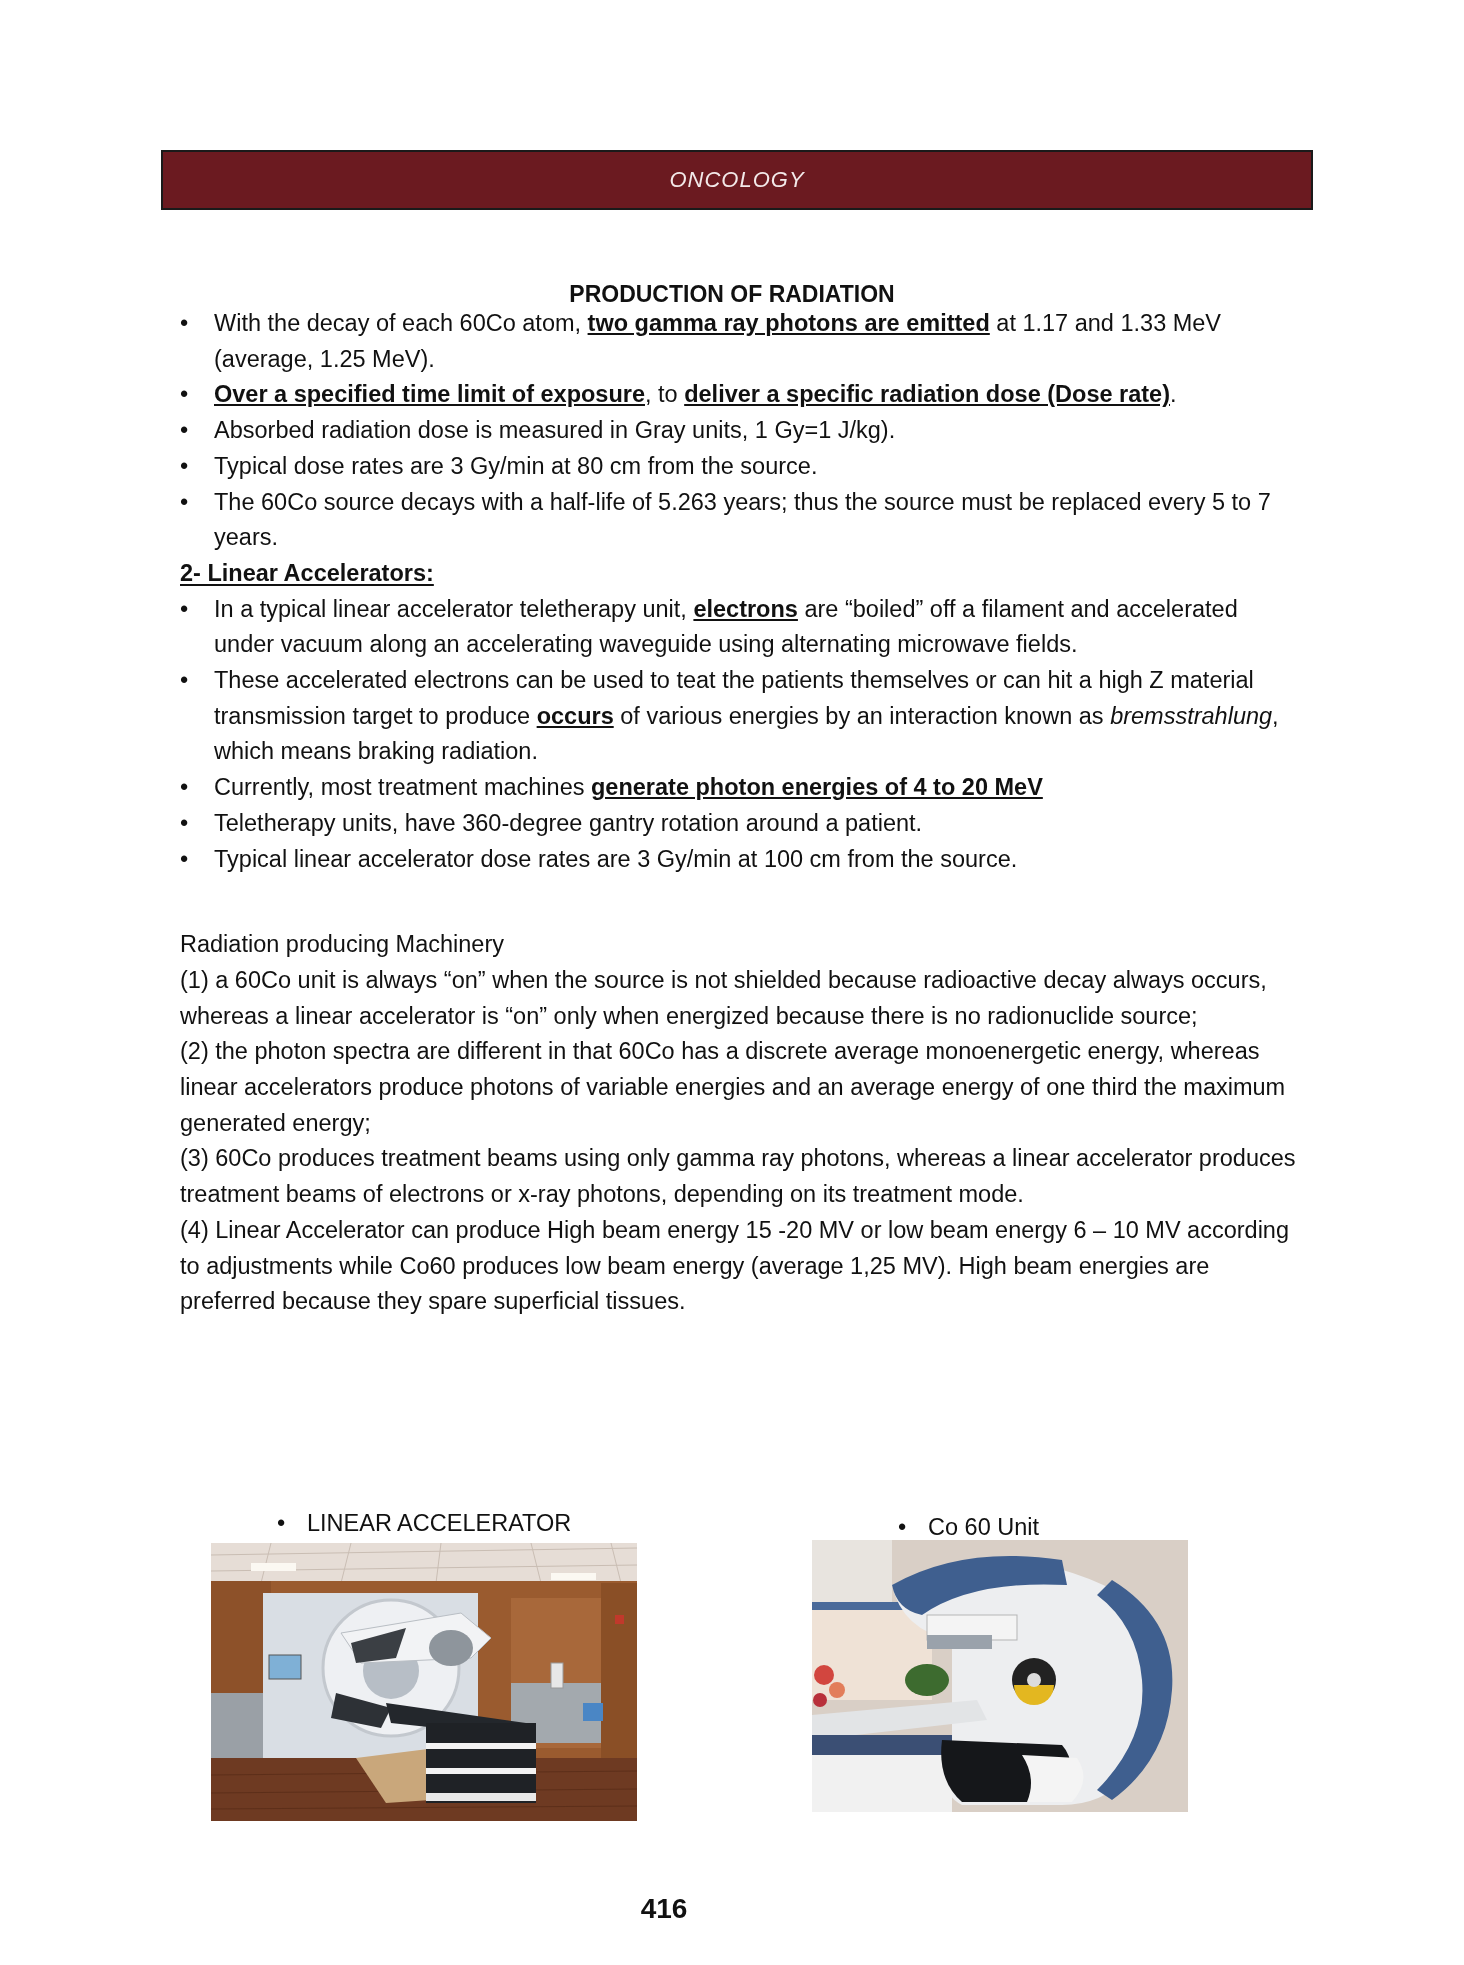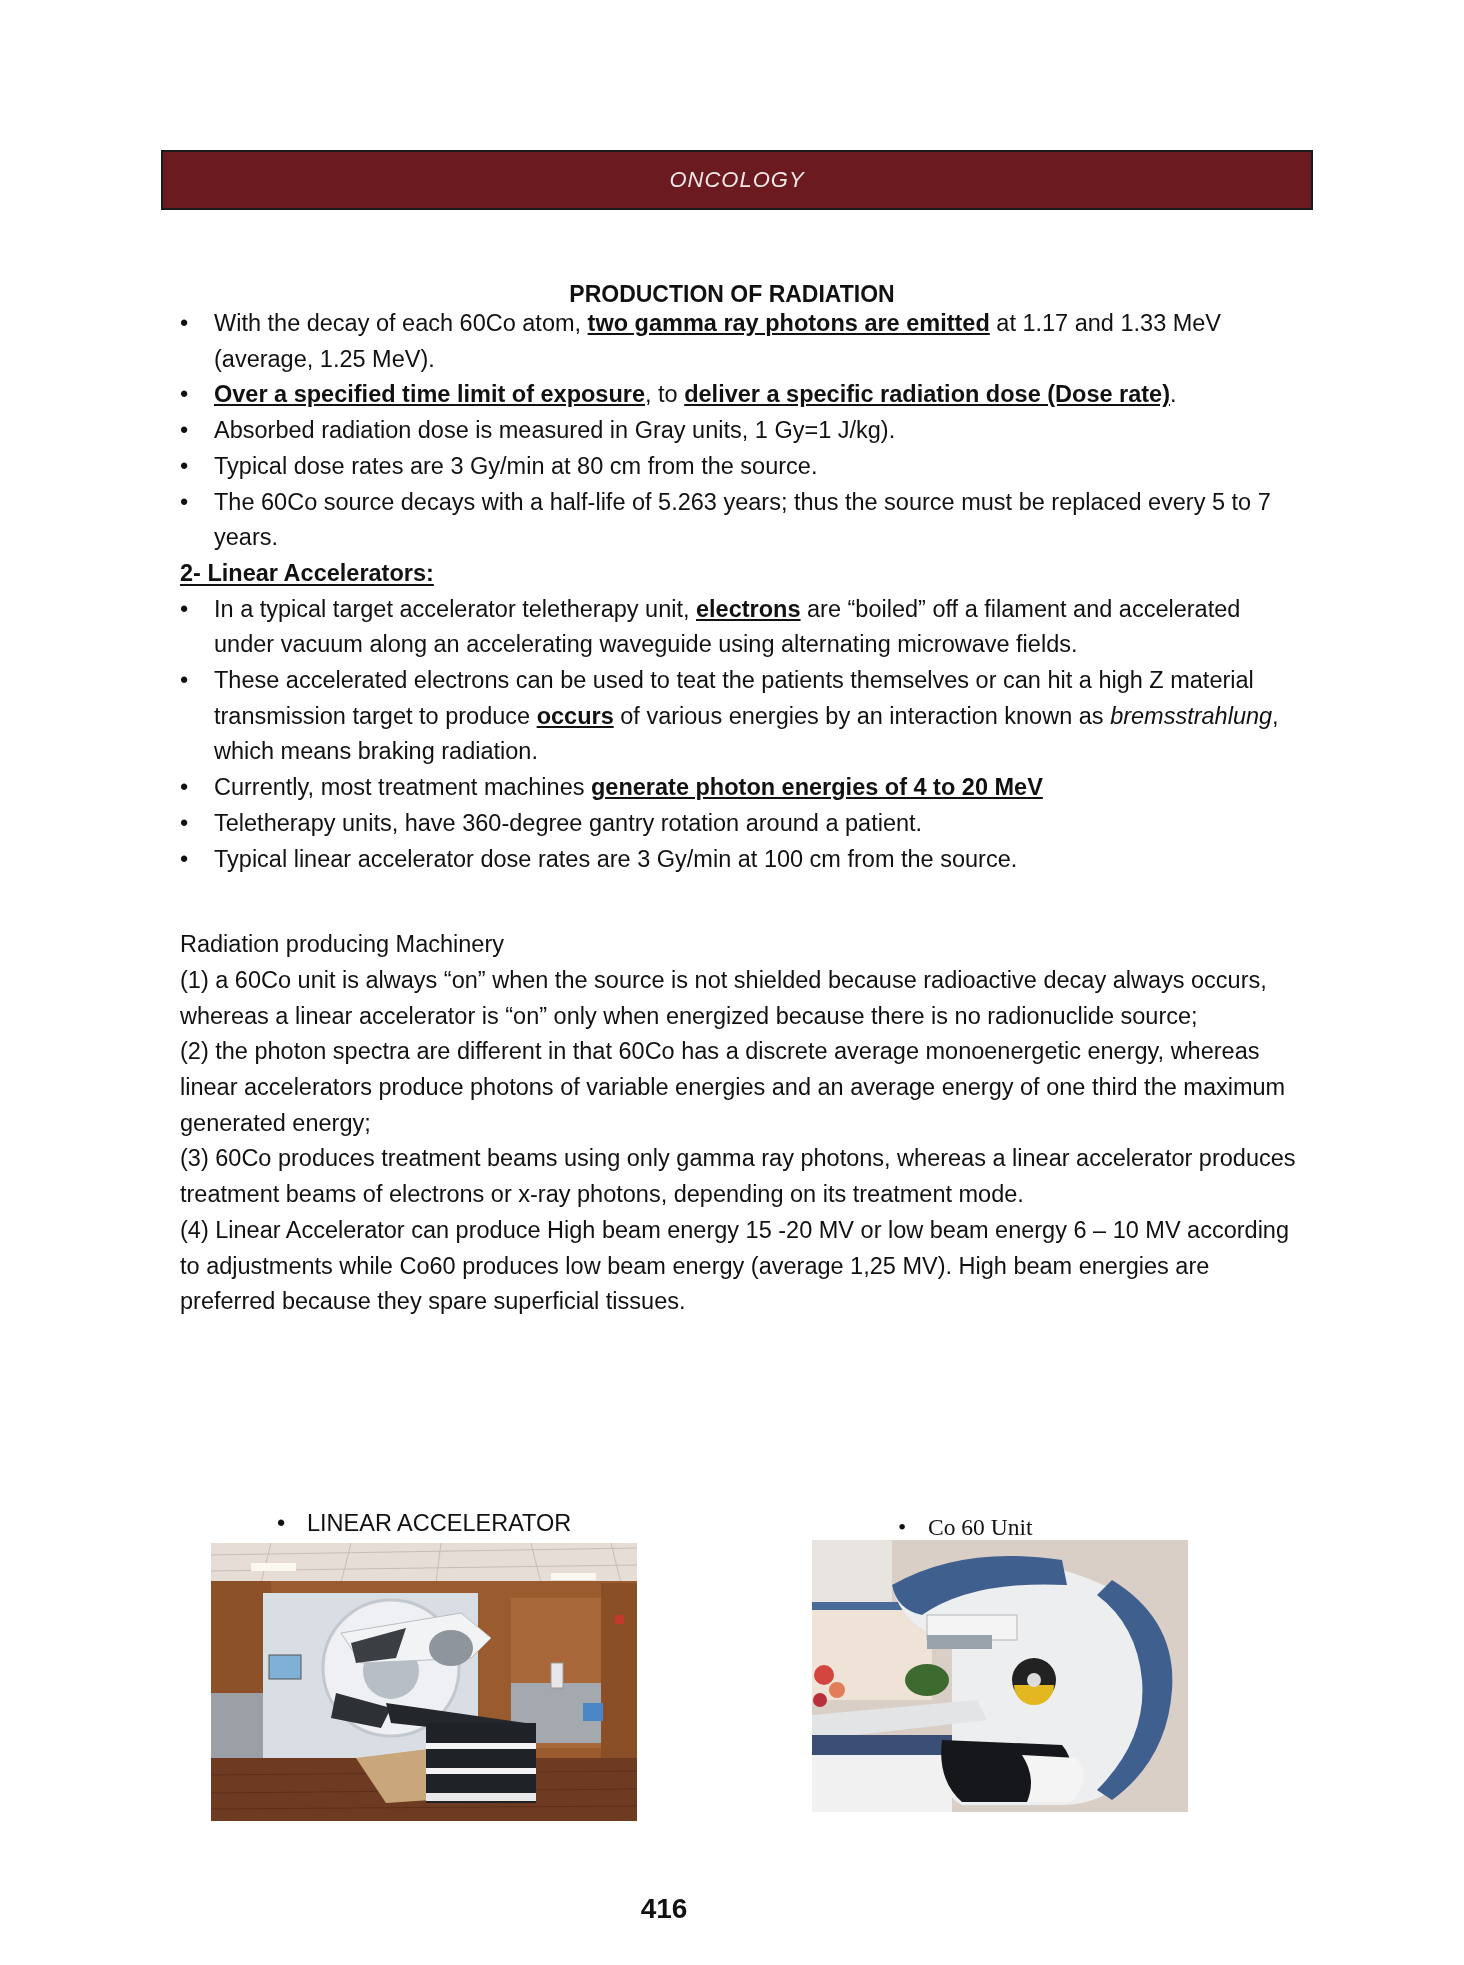--- a/index.html
+++ b/index.html
@@ -142,21 +142,21 @@
     <li>
       <span class="bullet">•</span>
       <span>The 60Co source decays with a half-life of 5.263 years; thus the source must be replaced every 5 to 7 years.</span>
     </li>
   </ul>
 
   <p class="section-heading">2- Linear Accelerators:</p>
   <ul class="bullets">
     <li>
       <span class="bullet">•</span>
-      <span>In a typical target accelerator teletherapy unit, </span><b>electrons</b><span> are “boiled” off a filament and accelerated under vacuum along an accelerating waveguide using alternating microwave fields.</span>
+      <span>In a typical linear accelerator teletherapy unit, </span><b>electrons</b><span> are “boiled” off a filament and accelerated under vacuum along an accelerating waveguide using alternating microwave fields.</span>
     </li>
     <li>
       <span class="bullet">•</span>
       <span>These accelerated electrons can be used to teat the patients themselves or can hit a high Z material transmission target to produce </span><b>occurs</b><span> of various energies by an interaction known as </span><i>bremsstrahlung</i><span>, which means braking radiation.</span>
     </li>
     <li>
       <span class="bullet">•</span>
       <span>Currently, most treatment machines </span><b>generate photon energies of 4 to 20 MeV</b>
     </li>
     <li>
@@ -175,21 +175,21 @@
   <p class="para">Radiation producing Machinery</p>
   <p class="para">(1) a 60Co unit is always “on” when the source is not shielded because radioactive decay always occurs, whereas a linear accelerator is “on” only when energized because there is no radionuclide source;</p>
   <p class="para">(2) the photon spectra are different in that 60Co has a discrete average monoenergetic energy, whereas linear accelerators produce photons of variable energies and an average energy of one third the maximum generated energy;</p>
   <p class="para">(3) 60Co produces treatment beams using only gamma ray photons, whereas a linear accelerator produces treatment beams of electrons or x-ray photons, depending on its treatment mode.</p>
   <p class="para">(4) Linear Accelerator can produce High beam energy 15 -20 MV or low beam energy 6 – 10 MV according to adjustments while Co60 produces low beam energy (average 1,25 MV). High beam energies are preferred because they spare superficial tissues.</p>
 </div>
 
 <div class="caption" style="left:277px; top:1508px;">
   <span class="bullet">•</span><span>LINEAR ACCELERATOR</span>
 </div>
-<div class="caption" style="left:898px; top:1512px;font-family:Liberation Serif, serif;">
+<div class="caption" style="left:898px; top:1512px;">
   <span class="bullet">•</span><span>Co 60 Unit</span>
 </div>
 
 <div class="photo" style="left:211px; top:1543px; width:426px; height:278px;">
   <svg width="426" height="278" viewBox="0 0 426 278">
 
     <rect x="0" y="0" width="426" height="40" fill="#e6ddd6"></rect>
     <g stroke="#c9bdb3" stroke-width="1">
       <line x1="0" y1="12" x2="426" y2="5"></line>
       <line x1="0" y1="28" x2="426" y2="22"></line>

